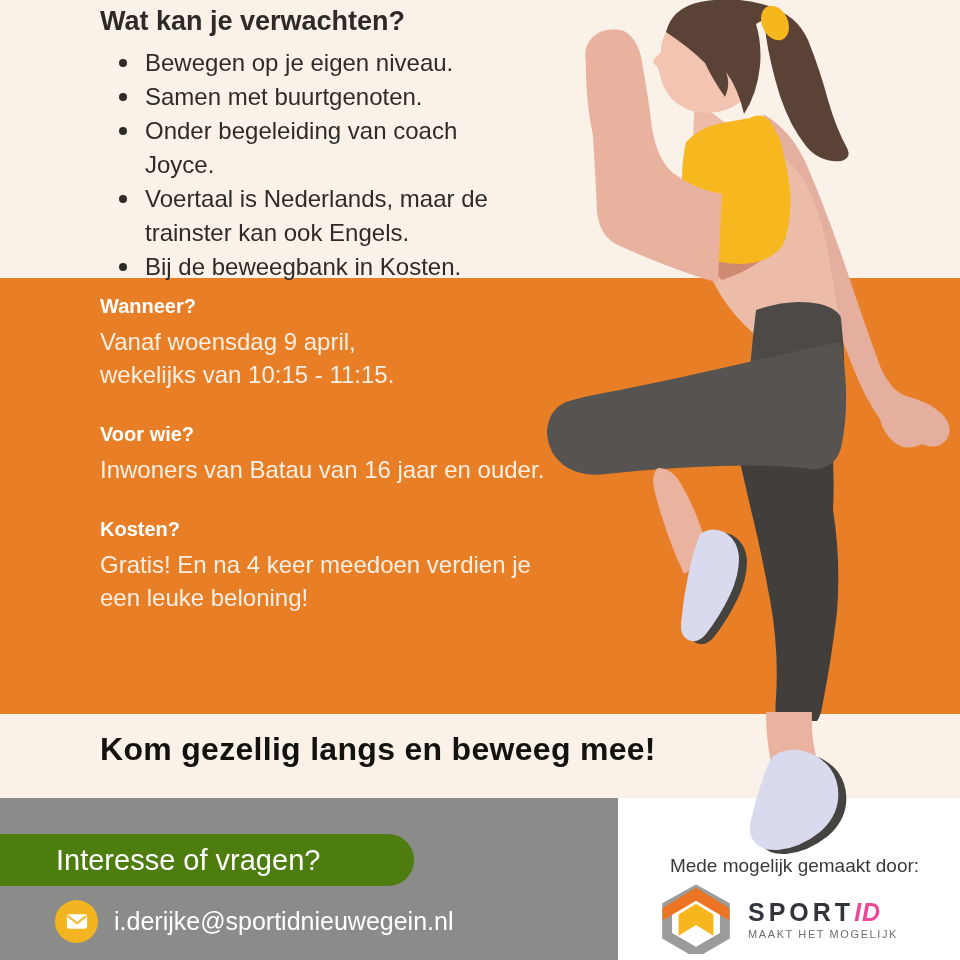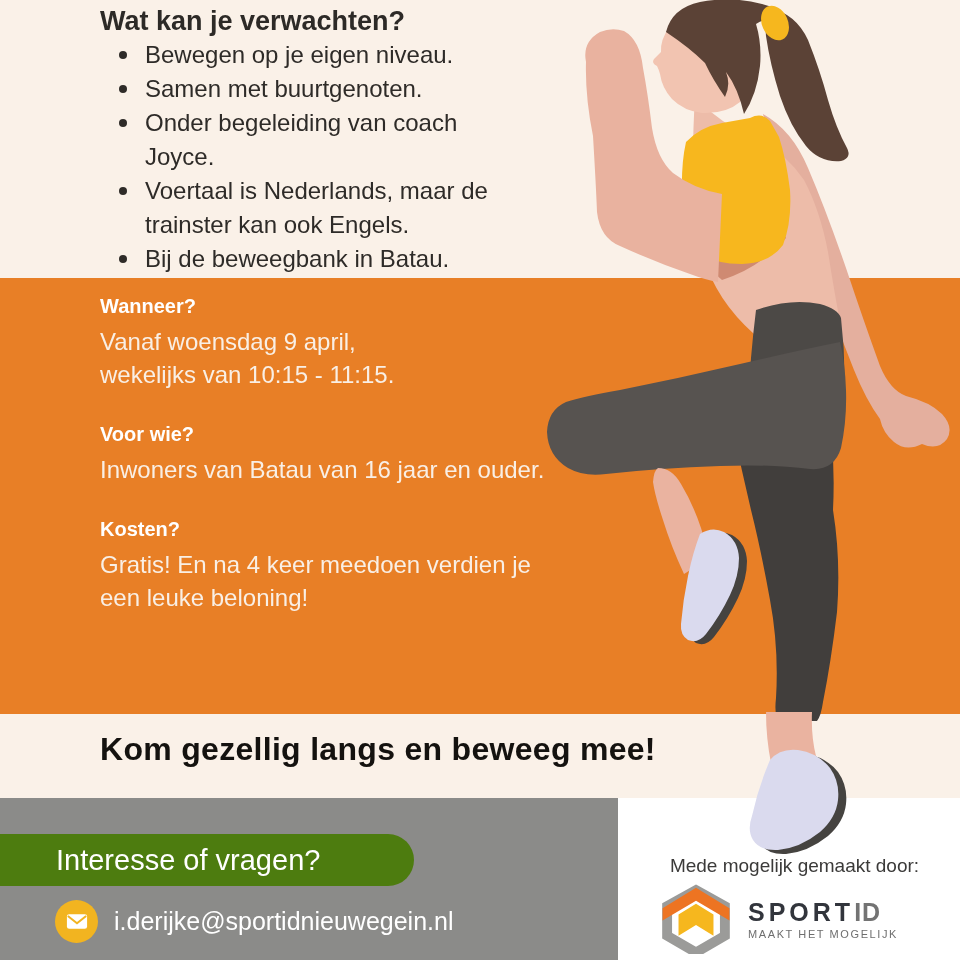--- a/index.html
+++ b/index.html
@@ -16,21 +16,21 @@
   .band-bottom{top:798px;height:162px;background:#ffffff;}
   .panel-gray{position:absolute;left:0;top:798px;width:618px;height:162px;background:#8B8B89;z-index:1;}
 
   
   .figure-svg{position:absolute;left:0;top:0;width:960px;height:960px;z-index:2;pointer-events:none;}
 
   
   .layer{position:absolute;z-index:3;}
 
   .intro{left:100px;top:4px;width:500px;color:#2D2A27;}
-  .intro h3{margin:0 0 0 0;font-size:27px;line-height:34px;font-weight:700;color:#2D2A27;}
+  .intro h3{margin:0 0 8px 0;font-size:27px;line-height:34px;font-weight:700;color:#2D2A27;}
   .intro ul{margin:0;padding:0;list-style:none;max-width:420px;}
   .intro li{position:relative;padding-left:45px;font-size:24px;line-height:34px;color:#2E2B28;}
   .intro li::before{content:"";position:absolute;left:19px;top:13px;width:8px;height:8px;border-radius:50%;background:#2E2B28;}
 
   .details{left:100px;top:292px;width:560px;}
   .detail-section{margin:0 0 29px 0;}
   .detail-title{margin:0 0 5px 0;font-size:20px;line-height:28px;font-weight:700;color:#FFFFFF;}
   .detail-body{margin:0;font-size:24px;line-height:33px;color:#F9EFE5;white-space:pre-line;}
 
   .cta{left:100px;top:728px;width:700px;font-size:32px;line-height:42px;font-weight:700;color:#14120F;letter-spacing:0.3px;}
@@ -47,21 +47,21 @@
     width:43px;height:43px;border-radius:50%;background:#F2B420;
     display:flex;align-items:center;justify-content:center;flex:0 0 auto;
   }
   .email-text{margin-left:16px;font-size:25px;color:#FFFFFF;white-space:nowrap;}
 
   .credit-label{left:618px;top:855px;width:353px;text-align:center;font-size:19px;color:#3B3A39;}
   .logo-row{left:658px;top:884px;display:flex;align-items:center;}
   .logo-mark{width:76px;height:70px;flex:0 0 auto;}
   .logo-textblock{margin-left:14px;}
   .logo-wordmark{font-size:25px;font-weight:700;letter-spacing:4px;color:#32353C;line-height:26px;white-space:nowrap;}
-  .logo-wordmark .logo-id{color:#737373;letter-spacing:1px;}
+  .logo-wordmark .logo-id{color:#ec4899;font-style:italic;letter-spacing:1px;}
   .logo-tagline{margin-top:3px;font-size:11px;letter-spacing:1.6px;color:#6E6E6E;white-space:nowrap;}
 </style>
 </head>
 <body>
 
 <div class="poster">
 
   <div class="band band-top"></div>
   <div class="band band-orange"></div>
   <div class="band band-mid"></div>
@@ -157,21 +157,21 @@
       Q 648,95 643,68 Q 640,40 624,31 Q 612,27 600,32 Z"></path>
   </svg>
 
   <div class="layer intro">
     <h3>Wat kan je verwachten?</h3>
     <ul>
       <li>Bewegen op je eigen niveau.</li>
       <li>Samen met buurtgenoten.</li>
       <li>Onder begeleiding van coach Joyce.</li>
       <li>Voertaal is Nederlands, maar de trainster kan ook Engels.</li>
-      <li>Bij de beweegbank in Batau.</li>
+      <li>Bij de beweegbank in Kosten.</li>
     </ul>
   </div>
 
   <div class="layer details">
     <div class="detail-section">
       <h4 class="detail-title">Wanneer?</h4>
       <p class="detail-body">Vanaf woensdag 9 april,
 wekelijks van 10:15 - 11:15.</p>
     </div>
     <div class="detail-section">

